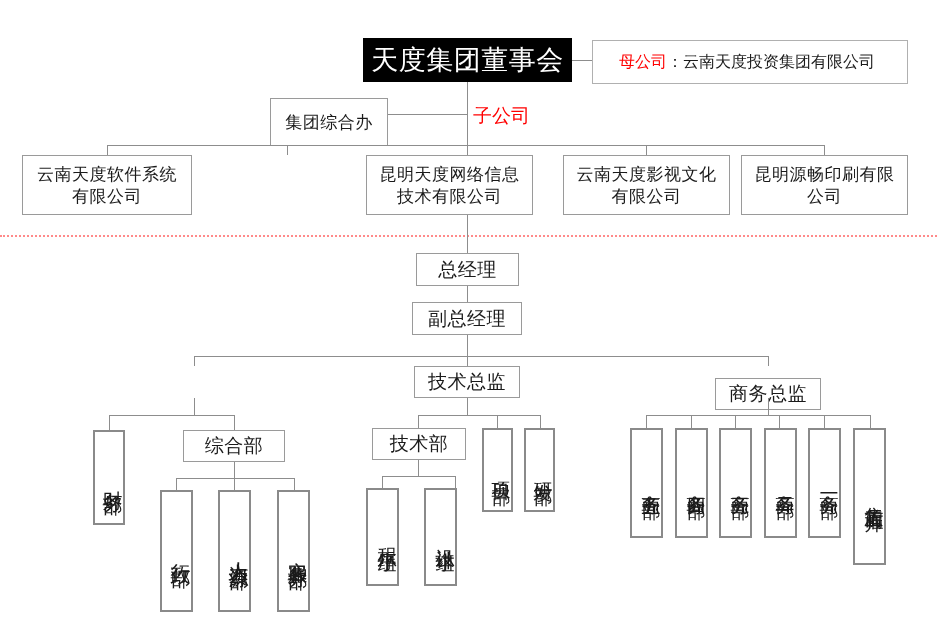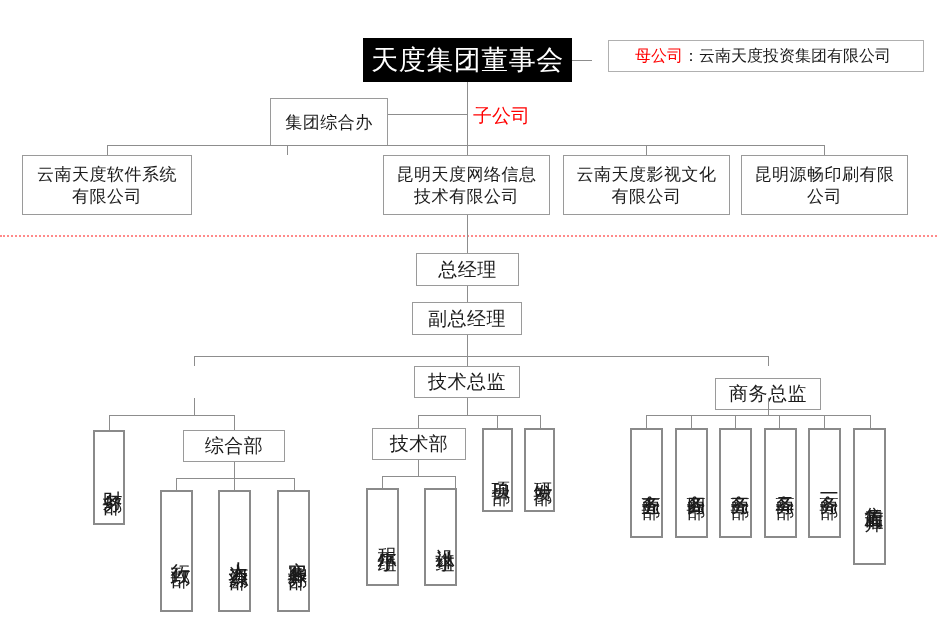--- a/index.html
+++ b/index.html
@@ -68,21 +68,21 @@
 </style>
 </head>
 <body>
 
 <div id="chart">
 
   <div class="box dark" style="left:363px;top:38px;width:209px;height:44px;font-size:27px;">天度集团董事会</div>
 
   <div class="ln lnh" style="left:572px;top:60px;width:20px;"></div>
 
-  <div class="infobox" style="left:608px;top:40px;width:316px;height:32px;font-size:16px;padding-left:26px;">
+  <div class="infobox" style="left:592px;top:40px;width:316px;height:44px;font-size:16px;padding-left:26px;">
     <span class="red">母公司</span>
       <span class="blk">：</span>
       <span class="blk">云南天度投资集团有限公司</span>
   </div>
 
   <div class="ln lnv" style="left:467px;top:82px;height:63px;"></div>
 
   <div class="box" style="left:270px;top:98px;width:118px;height:48px;font-size:17px;">集团综合办</div>
 
   <div class="ln lnh" style="left:388px;top:114px;width:79px;"></div>
@@ -91,21 +91,21 @@
 
   <div class="ln lnh" style="left:107px;top:145px;width:717px;"></div>
 
   <div class="ln lnv" style="left:107px;top:145px;height:10px;"></div>
   <div class="ln lnv" style="left:287px;top:145px;height:10px;"></div>
   <div class="ln lnv" style="left:467px;top:145px;height:10px;"></div>
   <div class="ln lnv" style="left:646px;top:145px;height:10px;"></div>
   <div class="ln lnv" style="left:824px;top:145px;height:10px;"></div>
 
   <div class="box" style="left:22px;top:155px;width:170px;height:60px;font-size:17px;padding:0 8px;">云南天度软件系统有限公司</div>
-  <div class="box" style="left:383px;top:155px;width:167px;height:60px;font-size:17px;padding:0 8px;">昆明天度网络信息技术有限公司</div>
+  <div class="box" style="left:366px;top:155px;width:167px;height:60px;font-size:17px;padding:0 8px;">昆明天度网络信息技术有限公司</div>
   <div class="box" style="left:563px;top:155px;width:167px;height:60px;font-size:17px;padding:0 8px;">云南天度影视文化有限公司</div>
   <div class="box" style="left:741px;top:155px;width:167px;height:60px;font-size:17px;padding:0 8px;">昆明源畅印刷有限公司</div>
 
   <div class="divider" style="top:235px;"></div>
 
   <div class="ln lnv" style="left:467px;top:215px;height:38px;"></div>
 
   <div class="box" style="left:416px;top:253px;width:103px;height:33px;font-size:19px;">总经理</div>
 
   <div class="ln lnv" style="left:467px;top:286px;height:16px;"></div>

